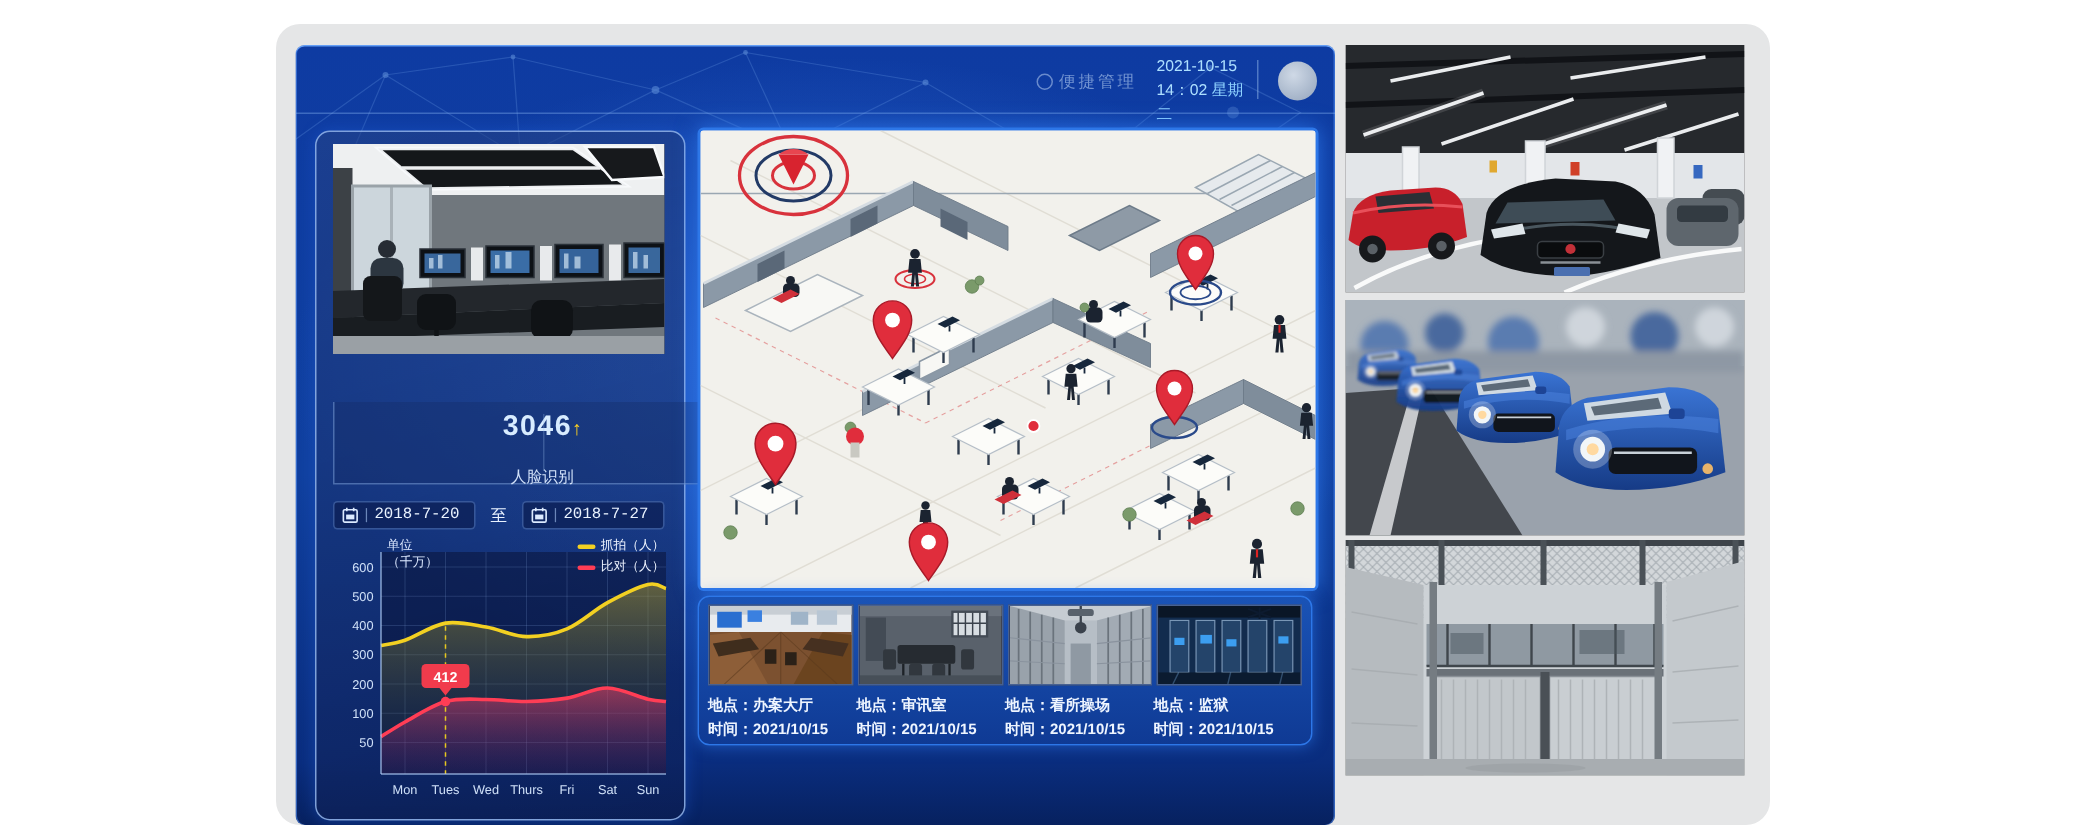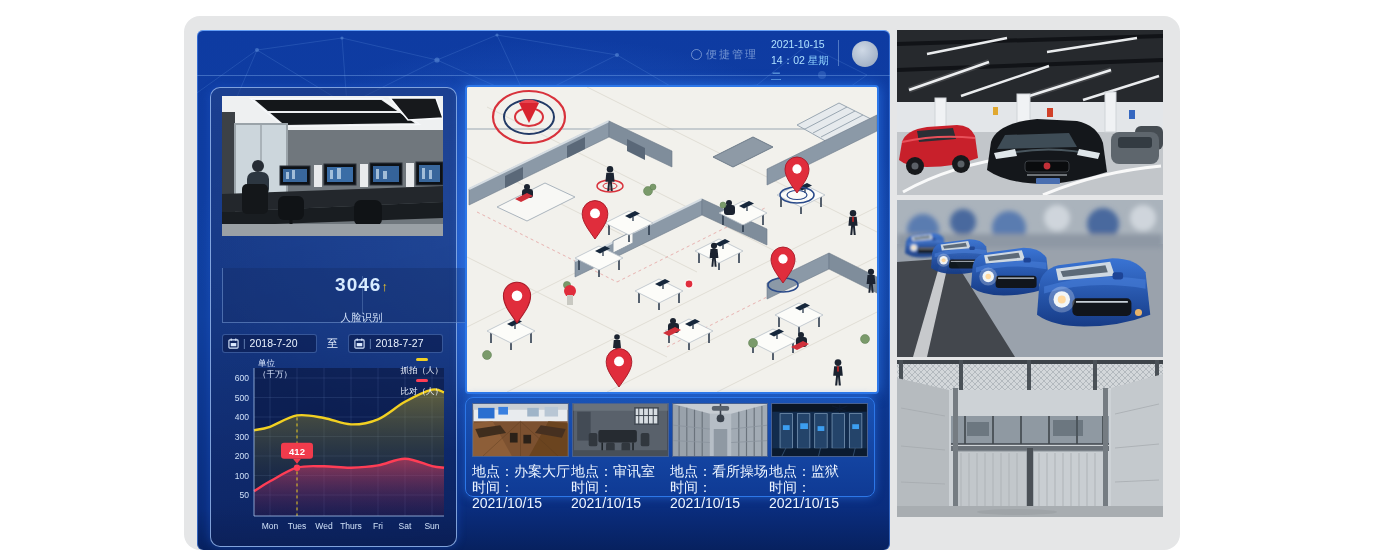--- a/index.html
+++ b/index.html
@@ -34,39 +34,39 @@
   .stat{flex:1;text-align:center;padding-top:6px;position:relative;}
   .stat .v{font-size:19px;font-weight:bold;color:#d8ecff;letter-spacing:1px;}
   .stat .a{font-size:13px;font-weight:bold;}
   .a.up{color:#ffd21f;} .a.down{color:#ff4455;}
   .stat .l{font-size:10.5px;color:#d2e2fa;margin-top:15px;}
   .stat-div{position:absolute;left:50%;top:8px;width:1px;height:38px;background:rgba(150,185,235,.28);}
   .date-row{left:11px;top:245px;width:221px;height:20px;display:flex;align-items:center;justify-content:space-between;}
   .date-btn{width:95px;height:19px;background:rgba(12,32,88,.8);border:1px solid rgba(90,130,200,.55);border-radius:3px;
     display:flex;align-items:center;gap:4px;padding:0 5px;box-sizing:border-box;cursor:pointer;}
   .date-btn .sep{color:rgba(170,200,245,.6);font-size:10px;}
-  .date-btn .d{color:#eaf3ff;font-size:10.5px;}
+  .date-btn .d{color:#eaf3ff;font-size:10.5px;font-family:Liberation Mono, monospace;}
   .zhi{color:#e8f1ff;font-size:11px;}
   .chart-wrap{left:5px;top:268px;width:233px;height:186px;}
   .legend{position:absolute;right:6px;top:2px;}
-  .legend .row{display:flex;align-items:center;gap:4px;justify-content:flex-end;margin-bottom:2px;flex-direction:column;}
+  .legend .row{display:flex;align-items:center;gap:4px;justify-content:flex-end;margin-bottom:2px;}
   .legend-swatch{width:12px;height:3px;border-radius:2px;display:inline-block;}
   .legend .lbl{color:#eef4ff;font-size:8.5px;}
   .unit{position:absolute;left:42px;top:2px;color:#dce8ff;font-size:8.5px;line-height:11px;}
   svg text{font-family:"Liberation Sans","DejaVu Sans",sans-serif;}
   
   .map{left:268px;top:55px;width:410px;height:305px;border:2px solid #2d77e8;border-radius:4px;
     box-shadow:0 0 14px rgba(45,120,235,.8);overflow:hidden;background:#f2f1ec;}
   
   .bpanel{left:268px;top:367px;width:410px;height:100px;border:1px solid #2d77e8;border-radius:8px;
     background:linear-gradient(180deg,#1a53b6,#0f3a94);box-shadow:0 0 10px rgba(45,120,235,.6);box-sizing:border-box;padding:5px 6px;}
   .thumbs{display:flex;gap:3px;}
   .thumb{width:97px;height:54px;overflow:hidden;border:1px solid rgba(110,160,240,.5);box-sizing:border-box;cursor:pointer;background:#223;}
   .caps{display:flex;margin-top:6px;}
-  .cap{width:100px;color:#eef5ff;font-size:14px;line-height:16px;}
+  .cap{width:100px;color:#eef5ff;font-size:10px;line-height:16px;font-weight:bold;}
   
   .photo{left:897px;width:266px;overflow:hidden;background:#888;}
   .p1{top:30px;height:165px;} .p2{top:200px;height:157px;} .p3{top:360px;height:157px;}
 </style>
 </head>
 <body>
 
 <div class="abs frame"></div>
 
 <div class="abs dash">

